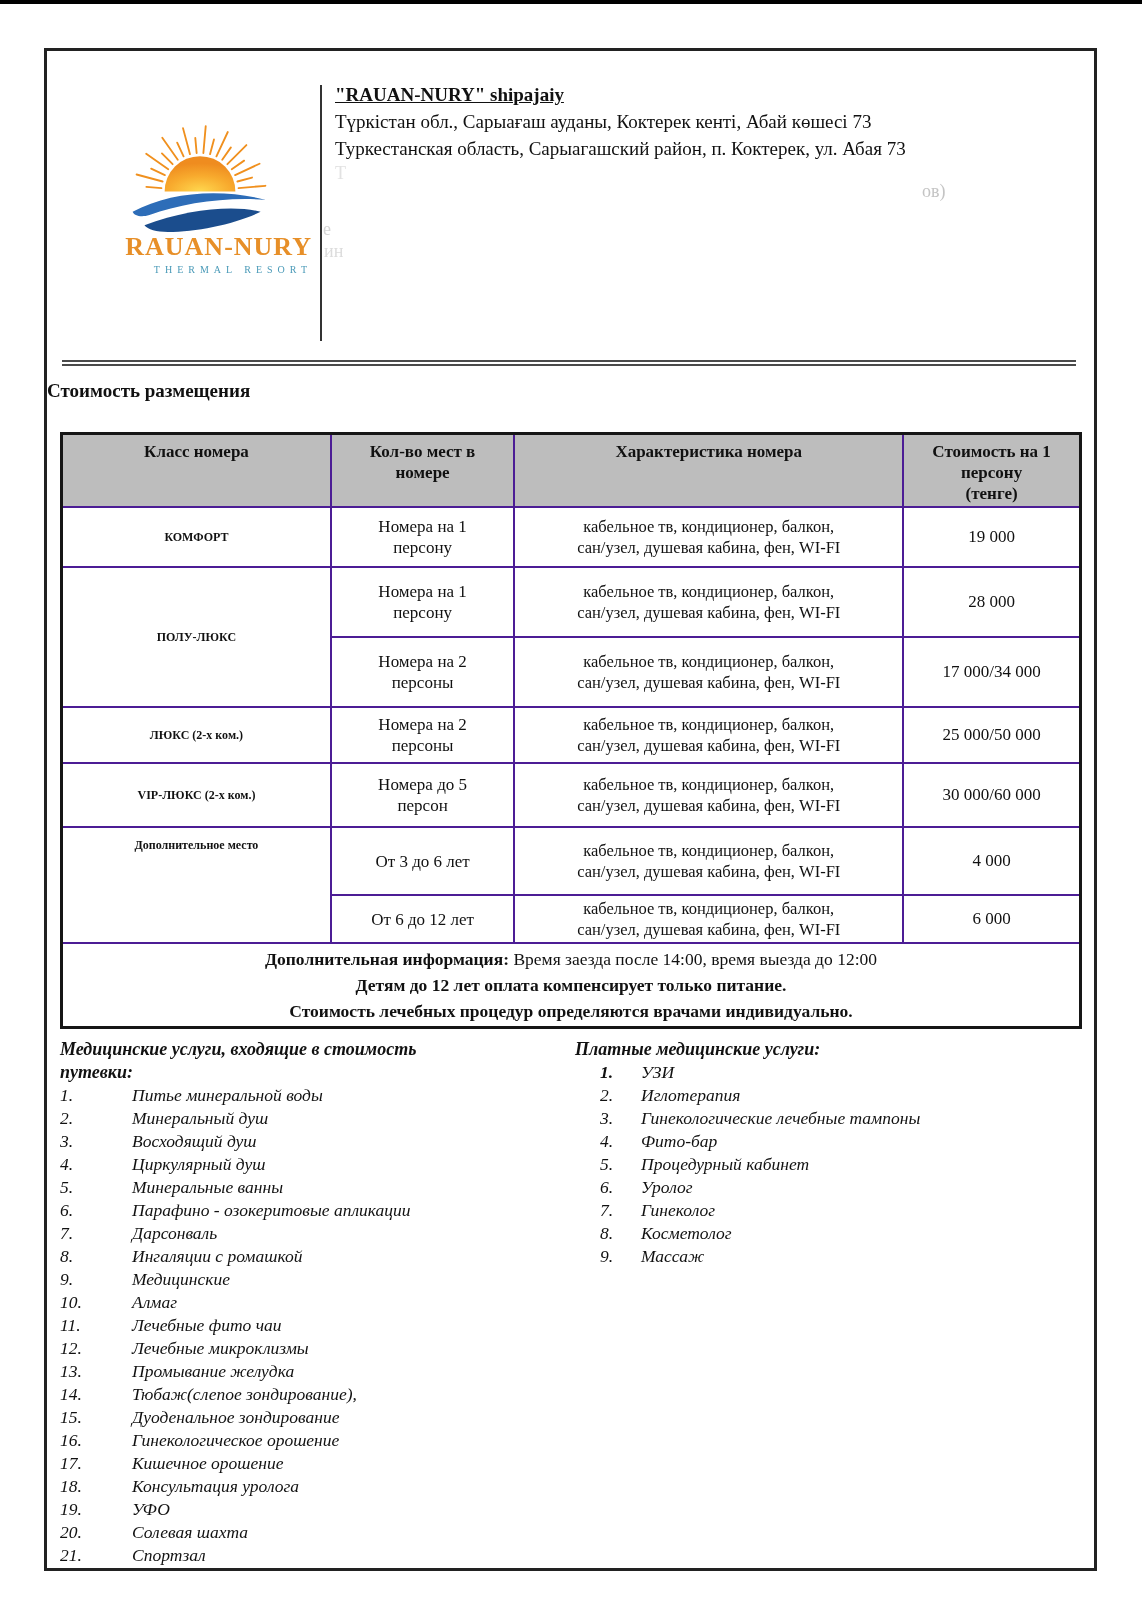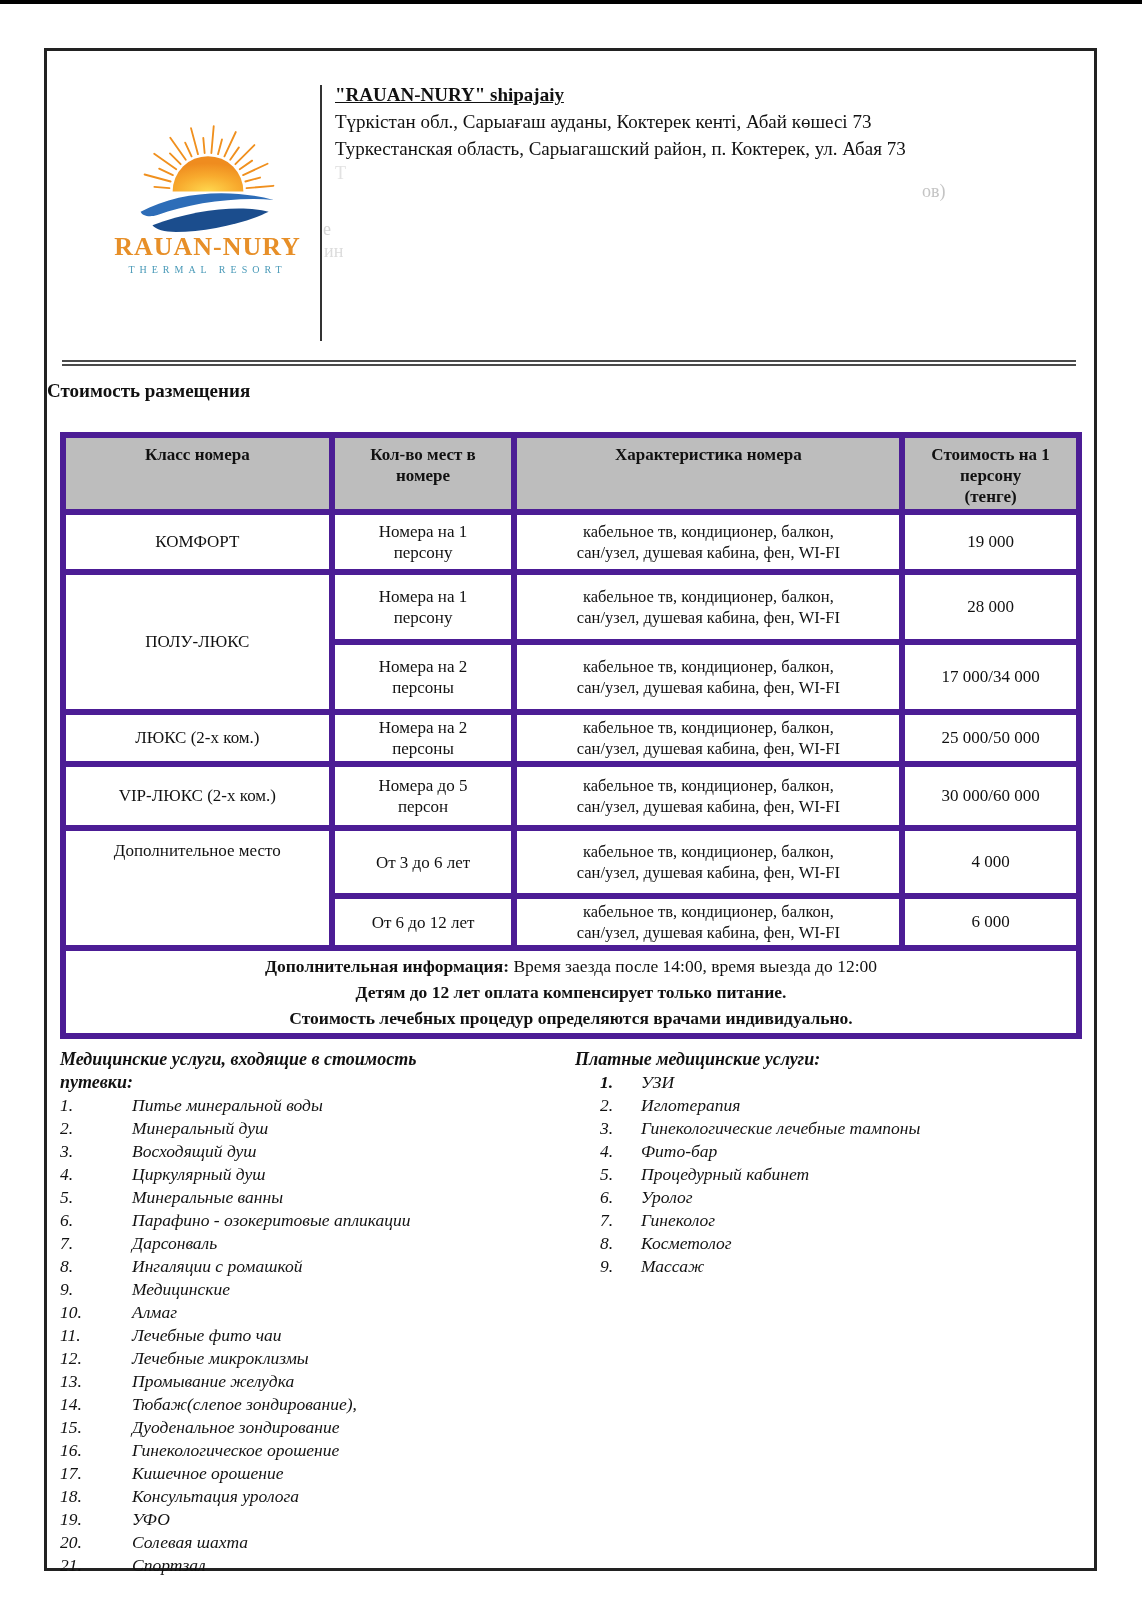--- a/index.html
+++ b/index.html
@@ -2,41 +2,41 @@
 <html><head>
 <meta charset="utf-8">
 <style>
   html,body{margin:0;padding:0;background:#fff;}
   body{width:1142px;height:1600px;position:relative;font-family:"Liberation Serif","DejaVu Serif",serif;color:#111;overflow:hidden;}
   .top-bar{position:absolute;left:0;top:0;width:1142px;height:4px;background:#000;}
   .doc{position:absolute;left:44px;top:48px;width:1047px;height:1517px;border:3px solid #222;background:#fff;}
   
   .header-area{position:relative;height:309px;}
   .letter-divider{position:absolute;left:273px;top:34px;width:2px;height:256px;background:#333;}
-  .logo{position:absolute;left:48px;top:58px;width:225px;text-align:center;}
+  .logo{position:absolute;left:40px;top:58px;width:225px;text-align:right;}
   .logo svg{display:block;margin:0 auto;}
   .logo-name{color:#e78f28;font-weight:bold;font-size:26px;letter-spacing:1px;line-height:28px;margin-top:-4px;}
   .logo-tag{color:#4a9ab8;font-size:10px;letter-spacing:5px;margin-top:3px;}
   .letterhead{position:absolute;left:288px;top:30px;width:740px;}
   .lh-title{font-size:19px;font-weight:bold;text-decoration:underline;line-height:27px;}
   .lh-line{font-size:19px;line-height:27px;}
   .remnant{position:absolute;font-size:18px;pointer-events:none;}
   .r1{left:288px;top:112px;color:#e2e2e2;}
   .r2{left:875px;top:130px;color:#c4c4c4;}
   .r3{left:276px;top:168px;color:#d6d6d6;}
   .r4{left:277px;top:190px;color:#dcdcdc;}
   
   .rule{margin:0 18px 0 15px;height:2px;border-top:2px solid #4a4a4a;border-bottom:2px solid #4a4a4a;background:#fff;}
   .doc-title{margin-top:12px;margin-bottom:28px;font-size:19px;font-weight:bold;line-height:26px;}
   
   .price-table{border-collapse:collapse;table-layout:fixed;width:1022px;margin-left:13px;border:3px solid #161616;}
-  .price-table th,.price-table td{border:6px solid #4c1d95;padding:2px 6px;text-align:center;vertical-align:middle;overflow:hidden;}
+  .price-table th,.price-table td{border:2px solid #4c1d95;padding:2px 6px;text-align:center;vertical-align:middle;overflow:hidden;}
   .price-table th{background:#bdbdbd;font-size:17px;font-weight:bold;vertical-align:top;padding-top:6px;line-height:21px;}
   .c1{width:266px;} .c2{width:181px;} .c3{width:384px;} .c4{width:175px;}
-  td.cls{font-weight:normal;font-size:17px;}
+  td.cls{font-weight:bold;font-size:12px;}
   td.cls-top{vertical-align:top;padding-top:10px;}
   .cap div{font-size:17px;line-height:21px;}
   .feat div{font-size:16.5px;line-height:21px;}
   td.price{font-size:17px;}
   .tb{border-bottom-width:1px;} .tt{border-top-width:1px;}
   td.note-cell{padding:2px 0;vertical-align:middle;}
   .note-line{font-size:17.5px;line-height:26px;text-align:center;}
   .note-bold{font-weight:bold;}
   
   .lists{display:flex;margin:9px 0 0 13px;font-style:italic;}
@@ -156,21 +156,21 @@
       <td class="cap tt">
         <div>Номера на 2</div>
         <div>персоны</div>
       </td>
       <td class="feat tt">
         <div>кабельное тв, кондиционер, балкон,</div>
         <div>сан/узел, душевая кабина, фен, WI-FI</div>
       </td>
       <td class="price tt">17 000/34 000</td>
     </tr>
-    <tr style="height:48px;">
+    <tr style="height:56px;">
       <td class="cls">ЛЮКС (2-х ком.)</td>
       <td class="cap">
         <div>Номера на 2</div>
         <div>персоны</div>
       </td>
       <td class="feat">
         <div>кабельное тв, кондиционер, балкон,</div>
         <div>сан/узел, душевая кабина, фен, WI-FI</div>
       </td>
       <td class="price">25 000/50 000</td>

